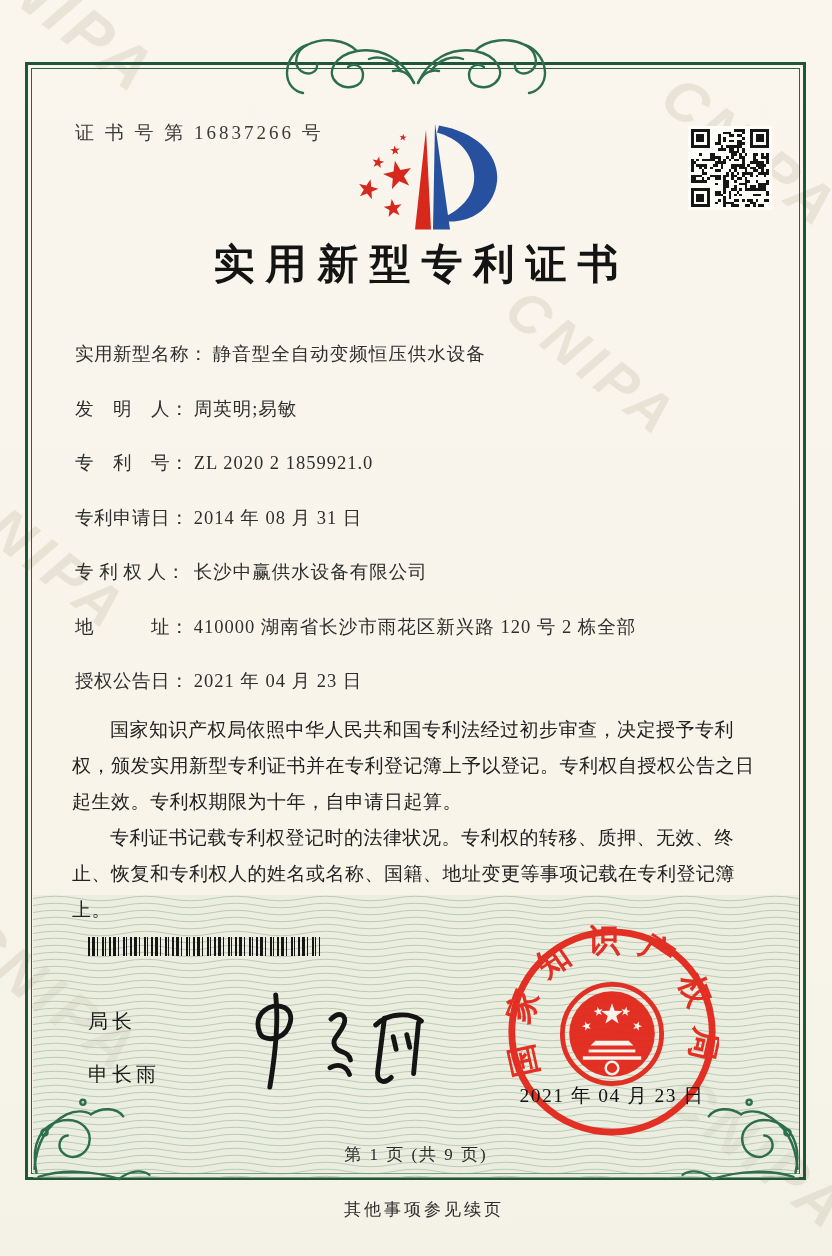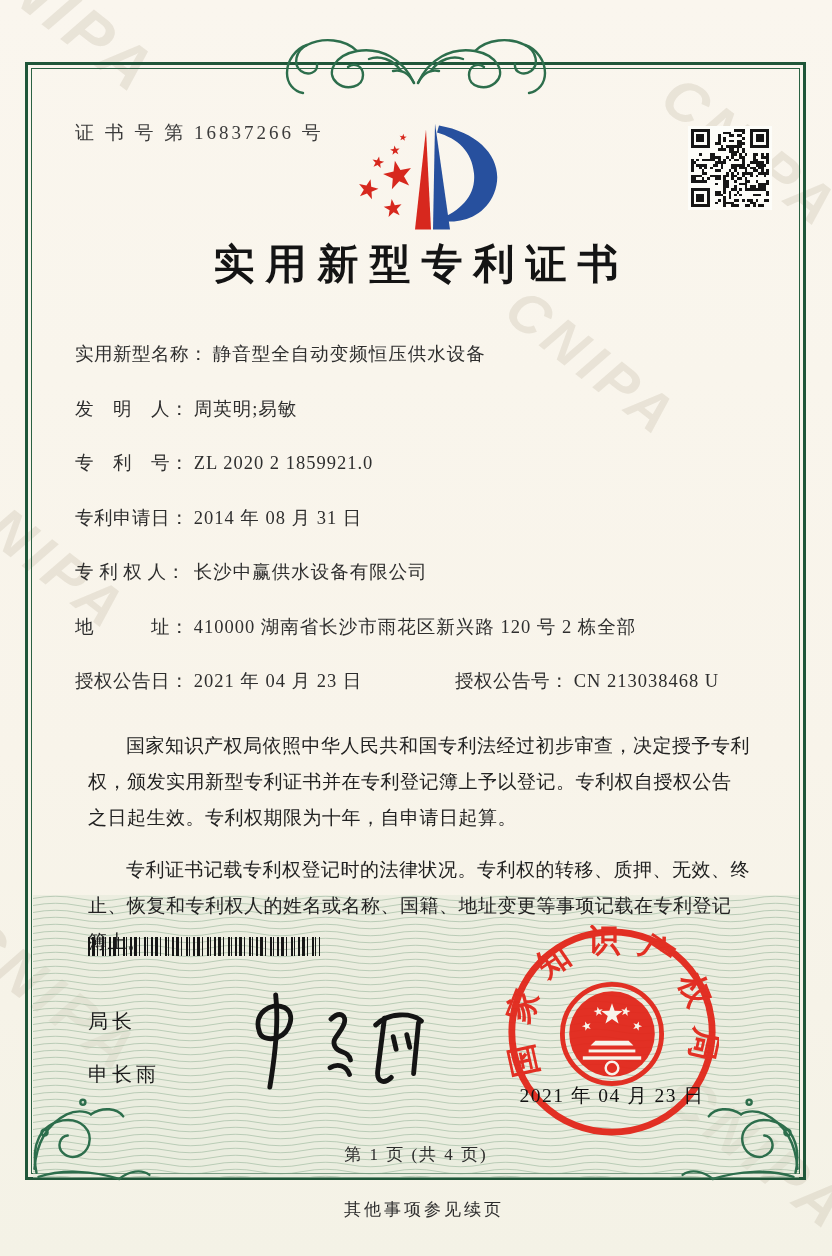--- a/index.html
+++ b/index.html
@@ -26,21 +26,21 @@
     font-size:41px; font-weight:bold; letter-spacing:11px; color:#141414; text-indent:11px;}
   
   .fields{position:absolute; left:75px; top:341px; width:700px;}
   .field-row{height:54.5px; font-size:18.5px; color:#2e2e2e; white-space:nowrap;}
   .flabel{display:inline-block; min-width:114px; letter-spacing:.5px;}
   .fvalue{letter-spacing:1px;text-align:center;}
   .grant-no{position:absolute; left:455px; top:668px; font-size:18.5px; white-space:nowrap;}
   
   .body-text{position:absolute; left:72px; top:712px; width:694px;
     font-size:19px; line-height:36px; color:#222; letter-spacing:.5px;}
-  .body-text p{margin:16px; text-indent:38px;}
+  .body-text p{margin:0; text-indent:38px;}
   
   .waves{position:absolute; left:33px; top:895px; width:766px; height:283px;}
   .barcode{position:absolute; left:88px; top:937px; width:232px; height:19px;
     background:repeating-linear-gradient(90deg,
       #161616 0 2px, transparent 2px 4px,
       #161616 4px 7px, transparent 7px 9px,
       #161616 9px 10px, transparent 10px 14px,
       #161616 14px 16px, transparent 16px 17px,
       #161616 17px 18px, transparent 18px 21px);}
   .director-title{position:absolute; left:88px; top:1008px; font-size:20px; letter-spacing:4px;
@@ -460,24 +460,20 @@
     <div class="field-row">
       <span class="flabel">地　　　址：</span>
       <span class="fvalue">410000 湖南省长沙市雨花区新兴路 120 号 2 栋全部</span>
     </div>
     <div class="field-row">
       <span class="flabel">授权公告日：</span>
       <span class="fvalue">2021 年 04 月 23 日</span>
     </div>
   </div>
 
-  <div class="grant-no">
-    <span class="flabel" style="min-width:108px">授权公告号：</span>
-    <span class="fvalue">CN 213038468 U</span>
-  </div>
 
   <div class="body-text">
     <p>国家知识产权局依照中华人民共和国专利法经过初步审查，决定授予专利权，颁发实用新型专利证书并在专利登记簿上予以登记。专利权自授权公告之日起生效。专利权期限为十年，自申请日起算。</p>
     <p>专利证书记载专利权登记时的法律状况。专利权的转移、质押、无效、终止、恢复和专利权人的姓名或名称、国籍、地址变更等事项记载在专利登记簿上。</p>
   </div>
 
   <div class="barcode"></div>
 
   <div class="director-title">局长</div>
   <div class="director-name">申长雨</div>
@@ -516,16 +512,16 @@
         <use href="#star-s" transform="translate(136,104) scale(0.5) rotate(20)"></use>
         <path d="M88 124 L132 124 L127 119 L93 119 Z"></path>
         <rect x="86" y="128" width="48" height="3"></rect>
         <rect x="80" y="135" width="60" height="3.5"></rect>
       </g>
       <circle cx="110" cy="147" r="6.5" fill="none" stroke="#f9f5ec" stroke-width="2.5"></circle>
     </g>
   </svg>
   <div class="seal-date">2021 年 04 月 23 日</div>
 
-  <div class="page-info">第 1 页 (共 4 页)</div>
+  <div class="page-info">第 1 页 (共 9 页)</div>
   <div class="note">其他事项参见续页</div>
 
 </div>
 
 </body></html>

